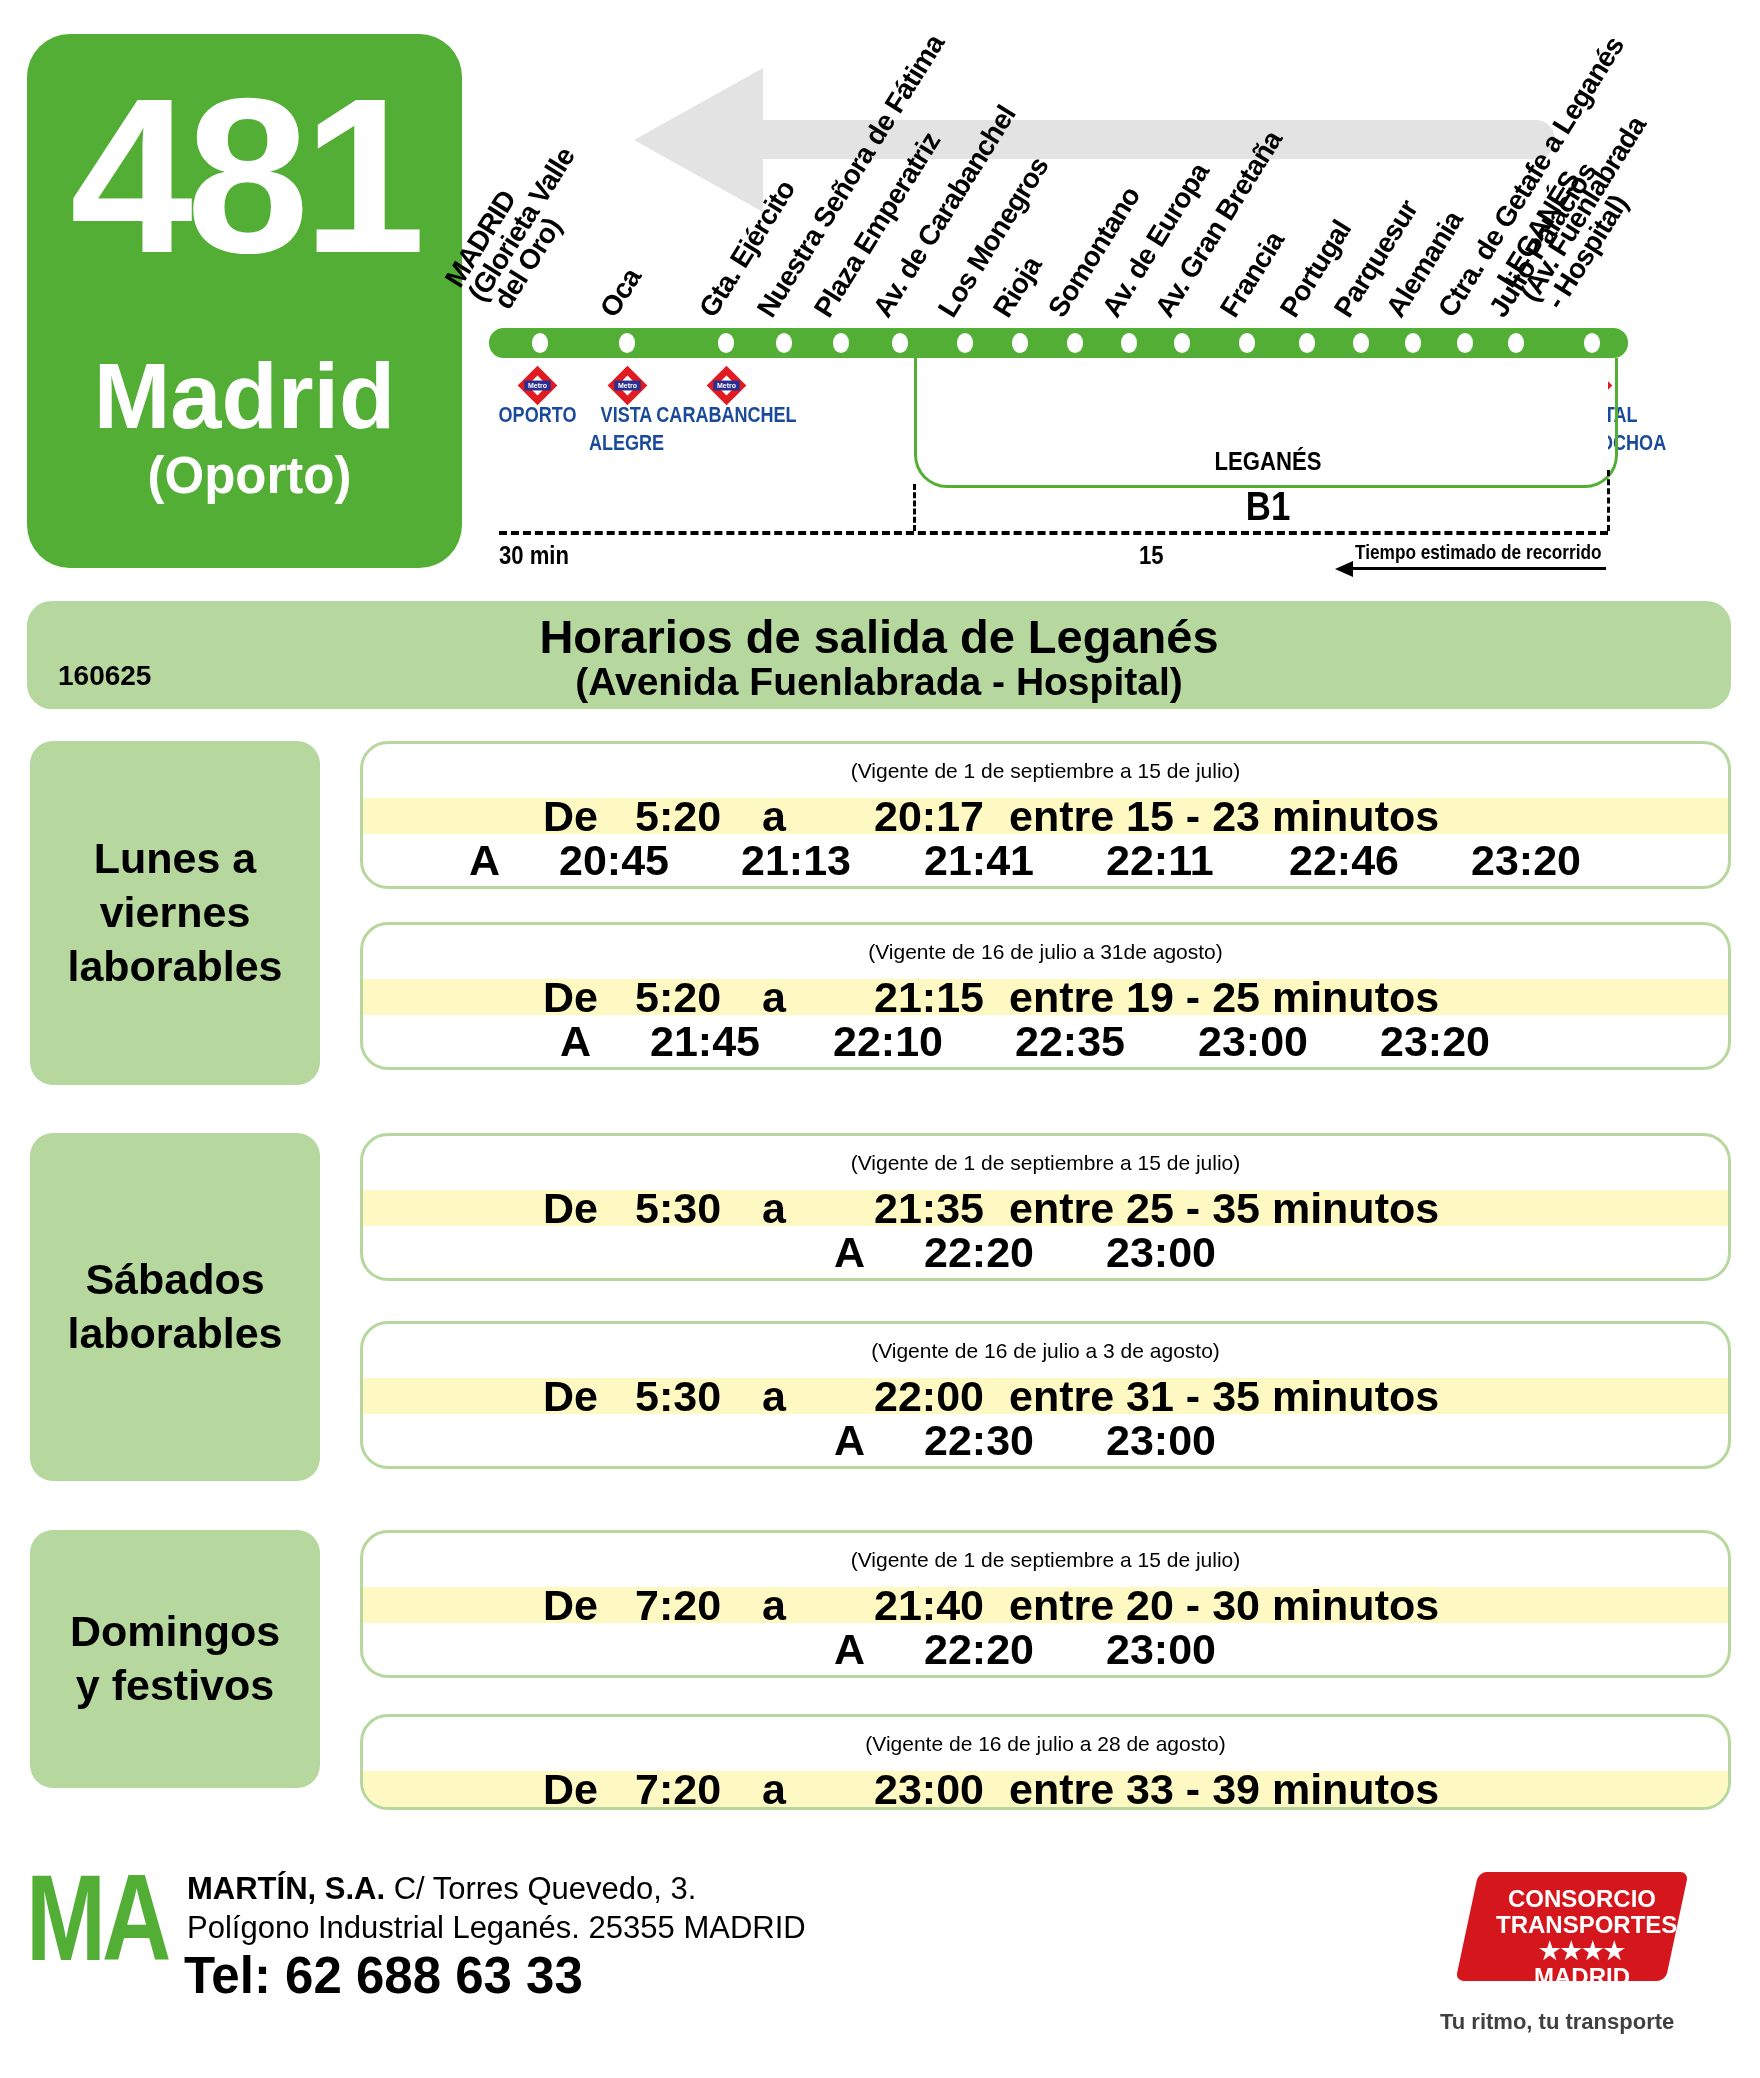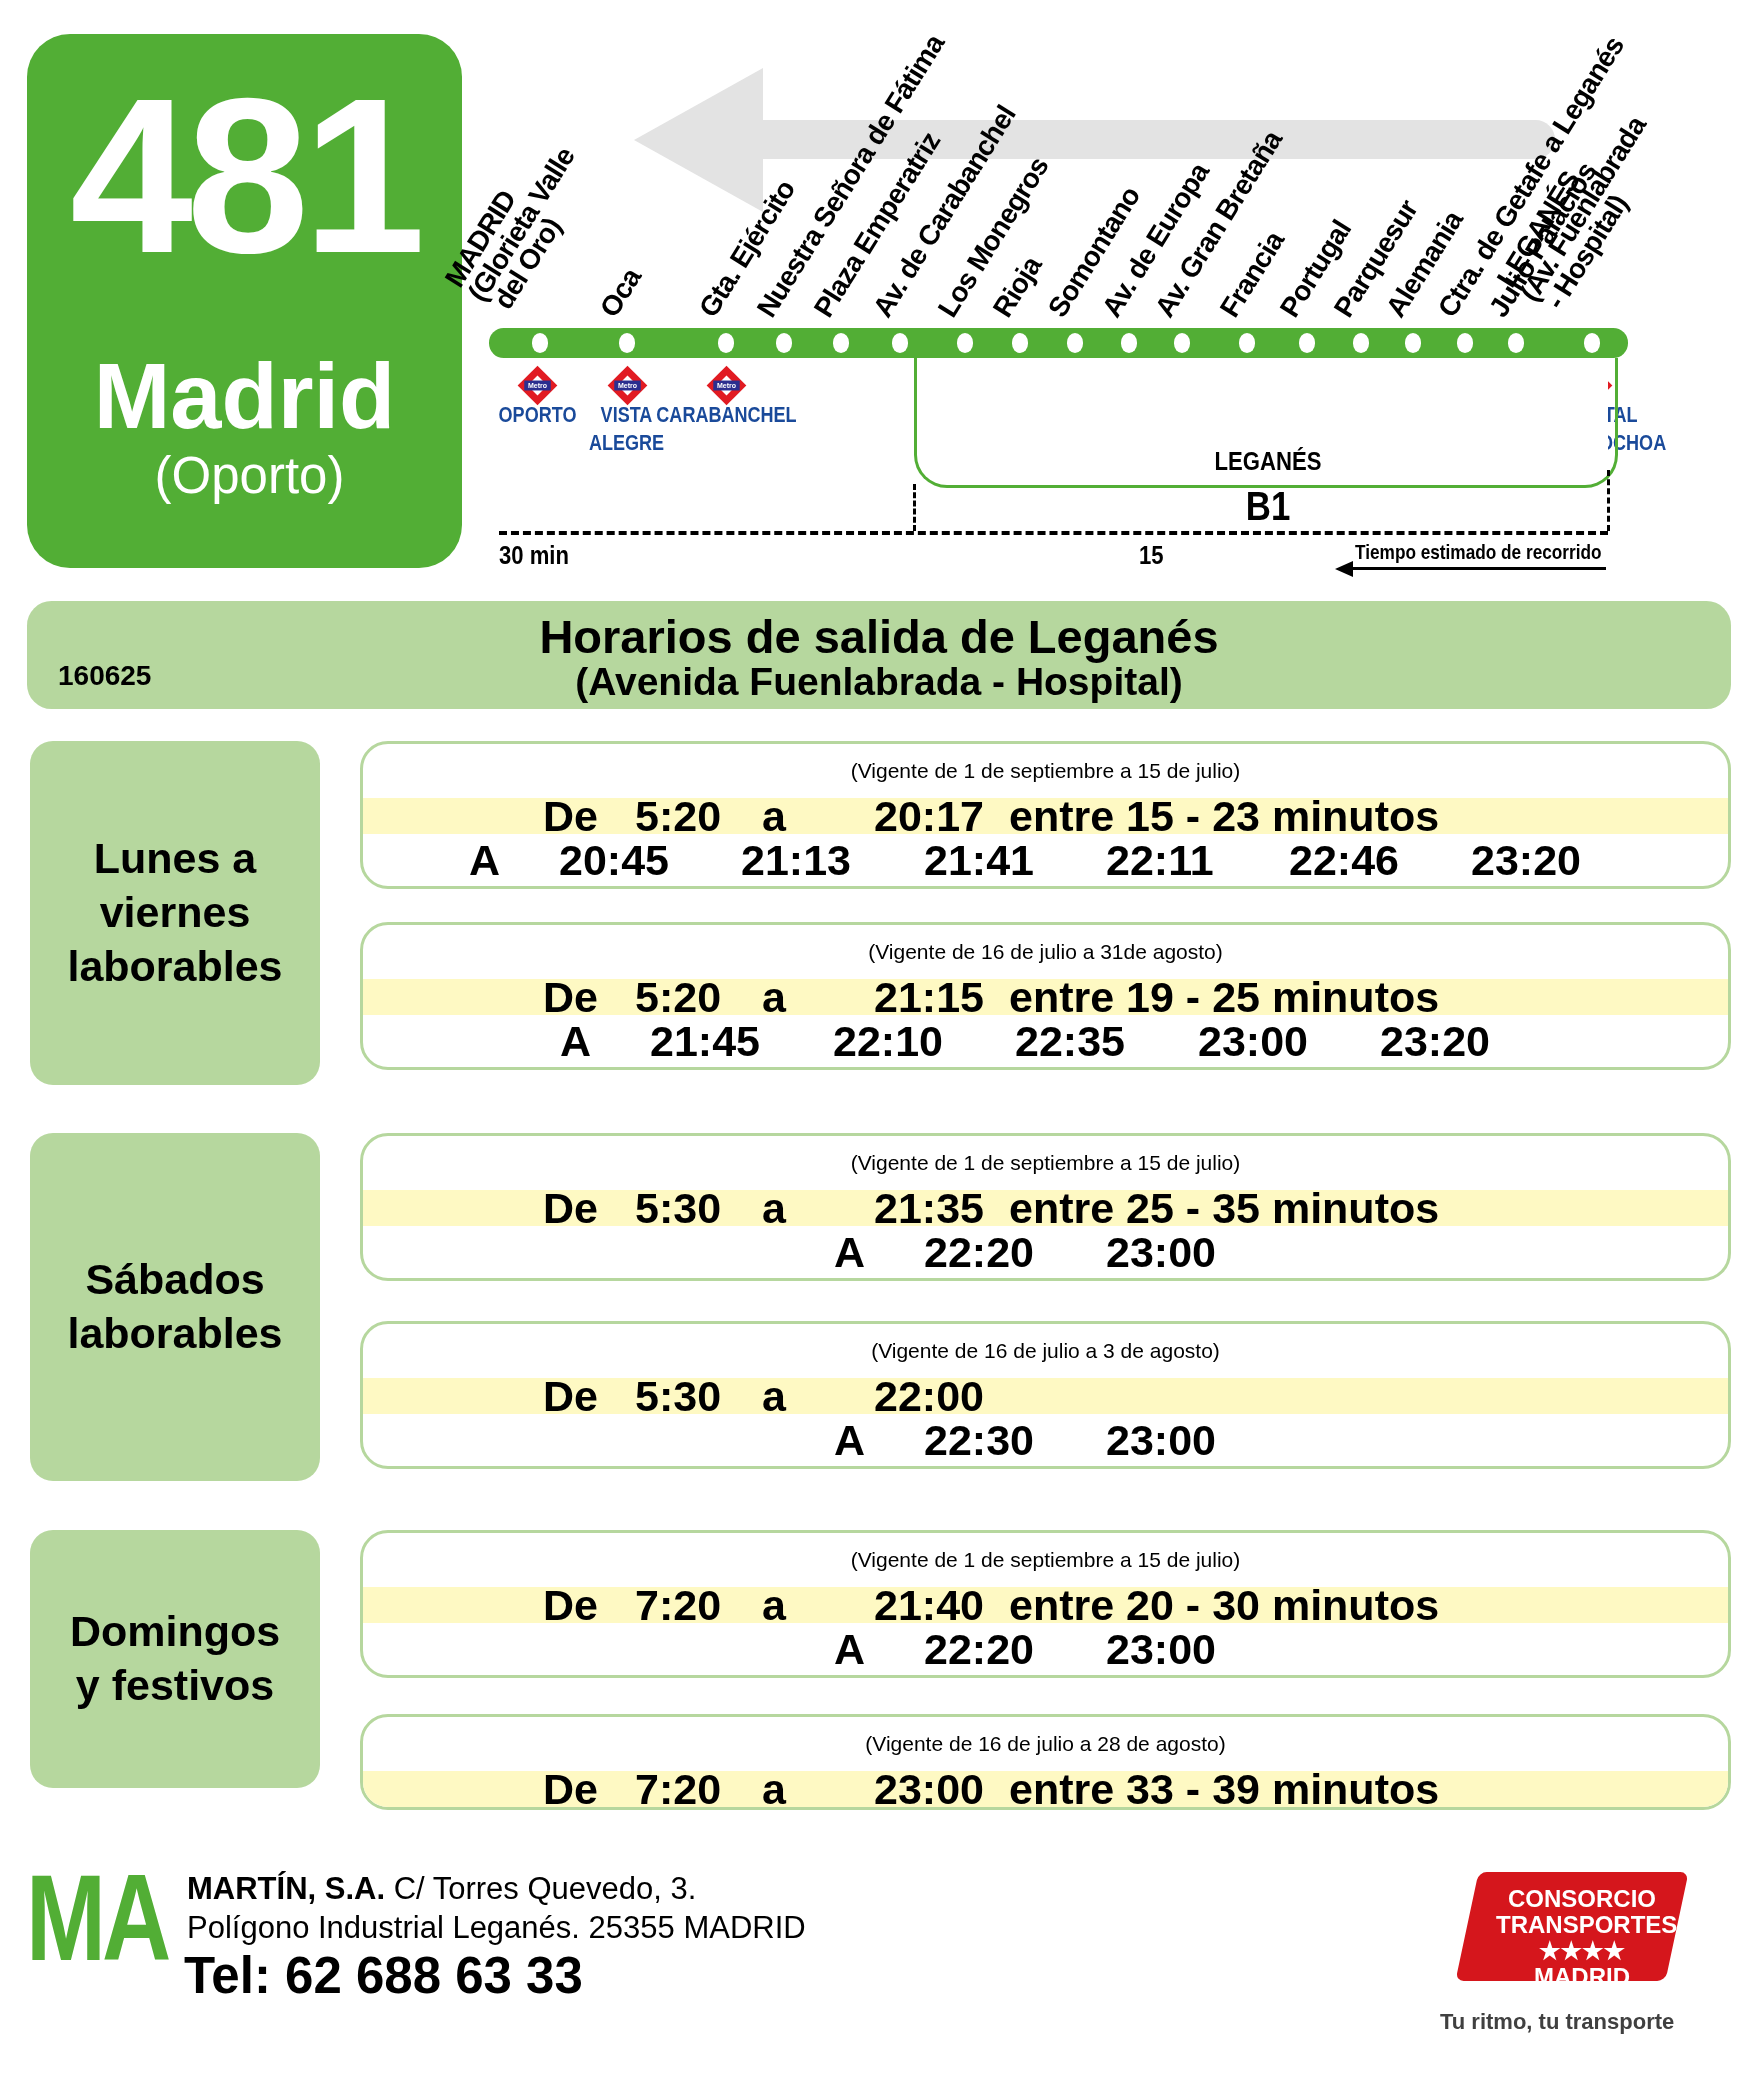--- a/index.html
+++ b/index.html
@@ -2,21 +2,21 @@
 <html style="font-size:13px"><head>
 <meta charset="utf-8">
 <style>
   html,body{margin:0;padding:0;background:#fff;}
   body{width:1760px;height:2079px;position:relative;overflow:hidden;font-family:"Liberation Sans",sans-serif;color:#000;}
   .abs{position:absolute;}
   
   .badge{left:27px;top:34px;width:435px;height:534px;background:#52ae35;border-radius:43px;color:#fff;text-align:center;}
   .badge .num{position:absolute;left:0;right:0;top:31px;font-size:221px;font-weight:bold;line-height:1;letter-spacing:-6.5px;}
   .badge .dest{position:absolute;left:0;right:0;top:316px;font-size:92px;font-weight:bold;line-height:1;}
-  .badge .sub{position:absolute;left:10px;right:0;top:416px;font-size:51px;font-weight:normal;line-height:1;}
+  .badge .sub{position:absolute;left:10px;right:0;top:416px;font-size:51px;font-weight:bold;line-height:1;}
   
   .arrow-bar{left:712px;top:120px;width:843px;height:39px;background:#e3e3e3;border-radius:19.6px;}
   .arrow-head{left:634px;top:68px;width:0;height:0;border-top:72px solid transparent;border-bottom:72px solid transparent;border-right:129px solid #e3e3e3;}
   .line{left:489px;top:328px;width:1139px;height:29.5px;background:#52ae35;border-radius:14.7px;}
   .dot{width:16.4px;height:19.6px;background:#fff;border-radius:50%;top:333px;}
   .stop-label{transform-origin:0 100%;transform:rotate(-58deg);font-size:28px;font-weight:bold;white-space:pre;line-height:0.95;letter-spacing:-0.8px;}
   .metro{width:43px;height:43px;}
   .conn-label{font-family:"Liberation Sans",sans-serif;font-size:22px;font-weight:bold;color:#1a4a9a;text-align:center;line-height:1.25;white-space:pre;transform:scaleX(0.82);transform-origin:50% 0;}
   .conn-red{color:#e11b22;}
   .b1-curve{left:914px;top:358px;width:698px;height:127px;border-left:3.3px solid #52ae35;border-bottom:3.3px solid #52ae35;border-right:3.3px solid #52ae35;border-radius:0 0 33px 33px;border-top:none;}
@@ -234,20 +234,21 @@
         <span class="cell" style="left:743px">23:00</span>
       </div>
     </div>
     <div class="abs block" style="top: 1321px;">
       <div class="vig">(Vigente de 16 de julio a 3 de agosto)</div>
       <div class="de-row">
         <span class="cell" style="left:180px">De</span>
         <span class="cell" style="left:272px">5:30</span>
         <span class="cell" style="left:399px">a</span>
         <span class="cell" style="left:511px">22:00</span>
+        <span class="cell" style="left:646px">entre 31 - 35 minutos</span>
       </div>
       <div class="a-row">
         <span class="cell" style="left:471px">A</span>
         <span class="cell" style="left:561px">22:30</span>
         <span class="cell" style="left:743px">23:00</span>
       </div>
     </div>
     <div class="abs day" style="top: 1530px; height: 258px;">Domingos
 y festivos</div>
     <div class="abs block" style="top: 1530px;">

